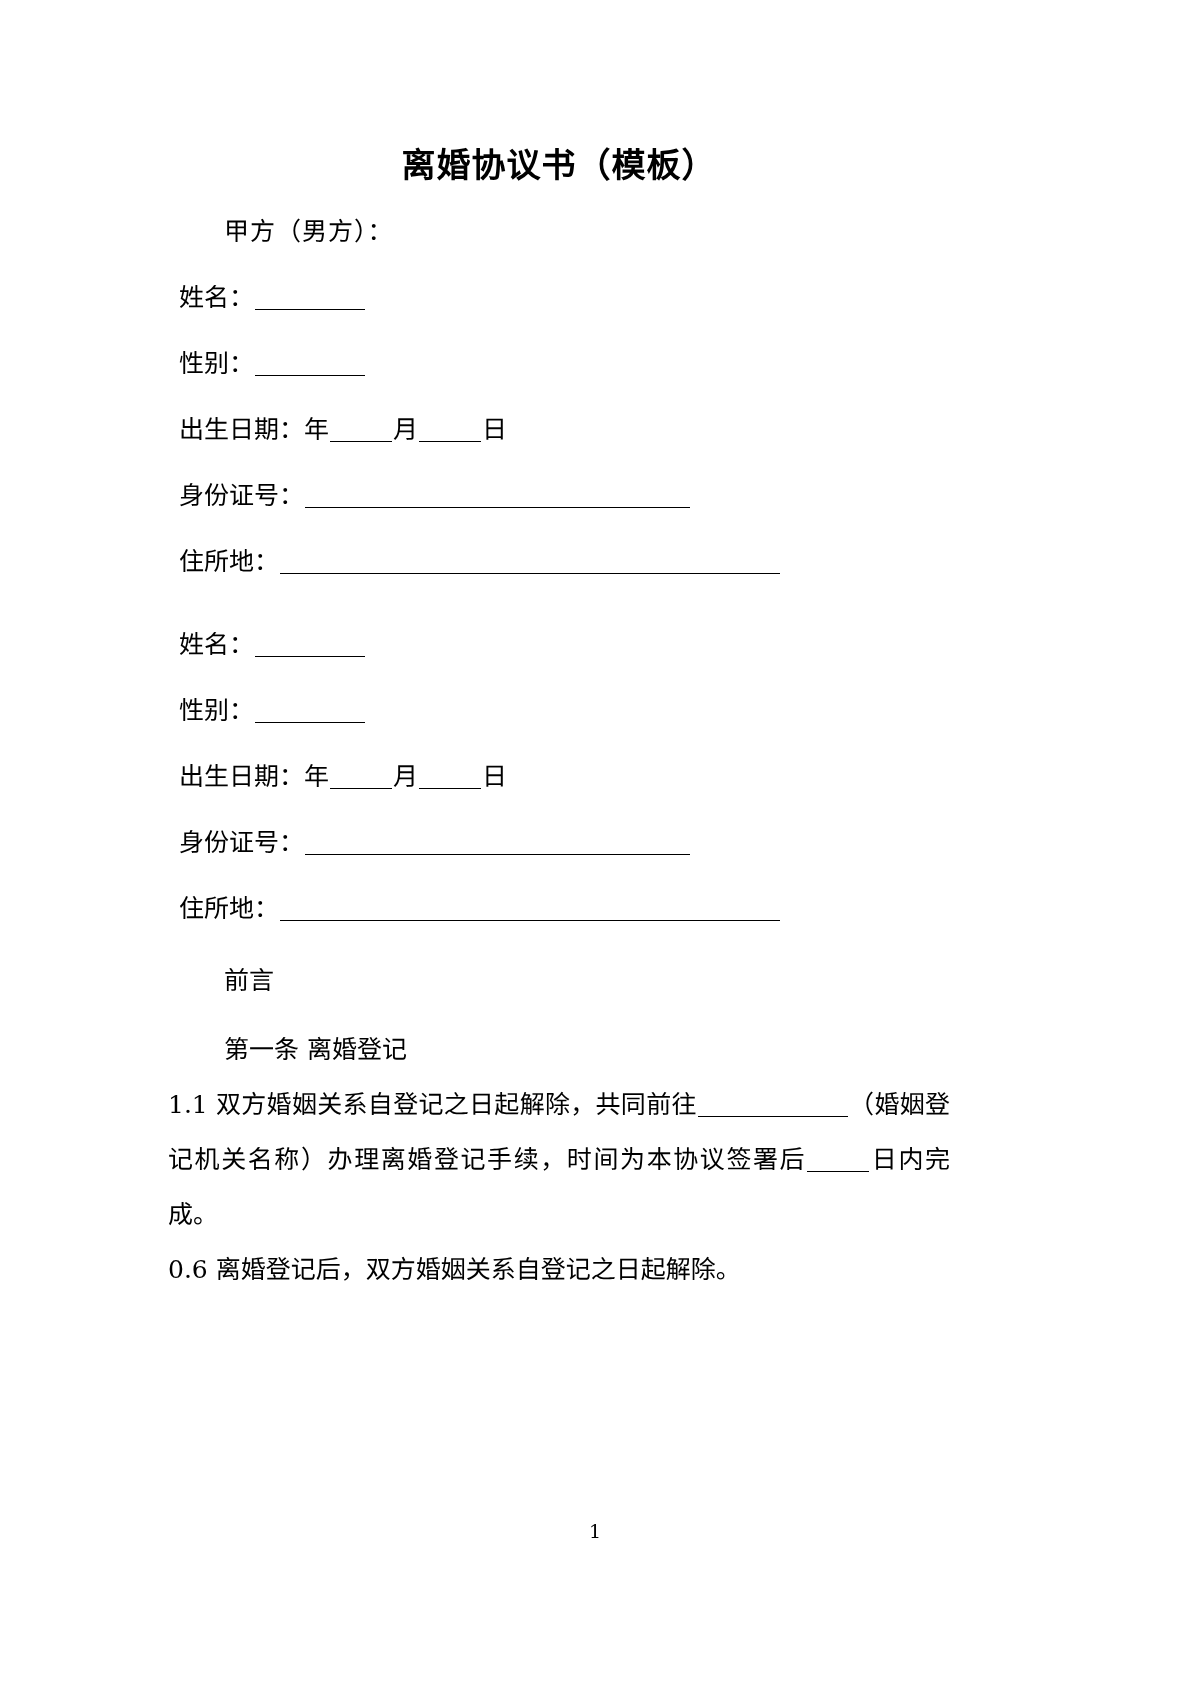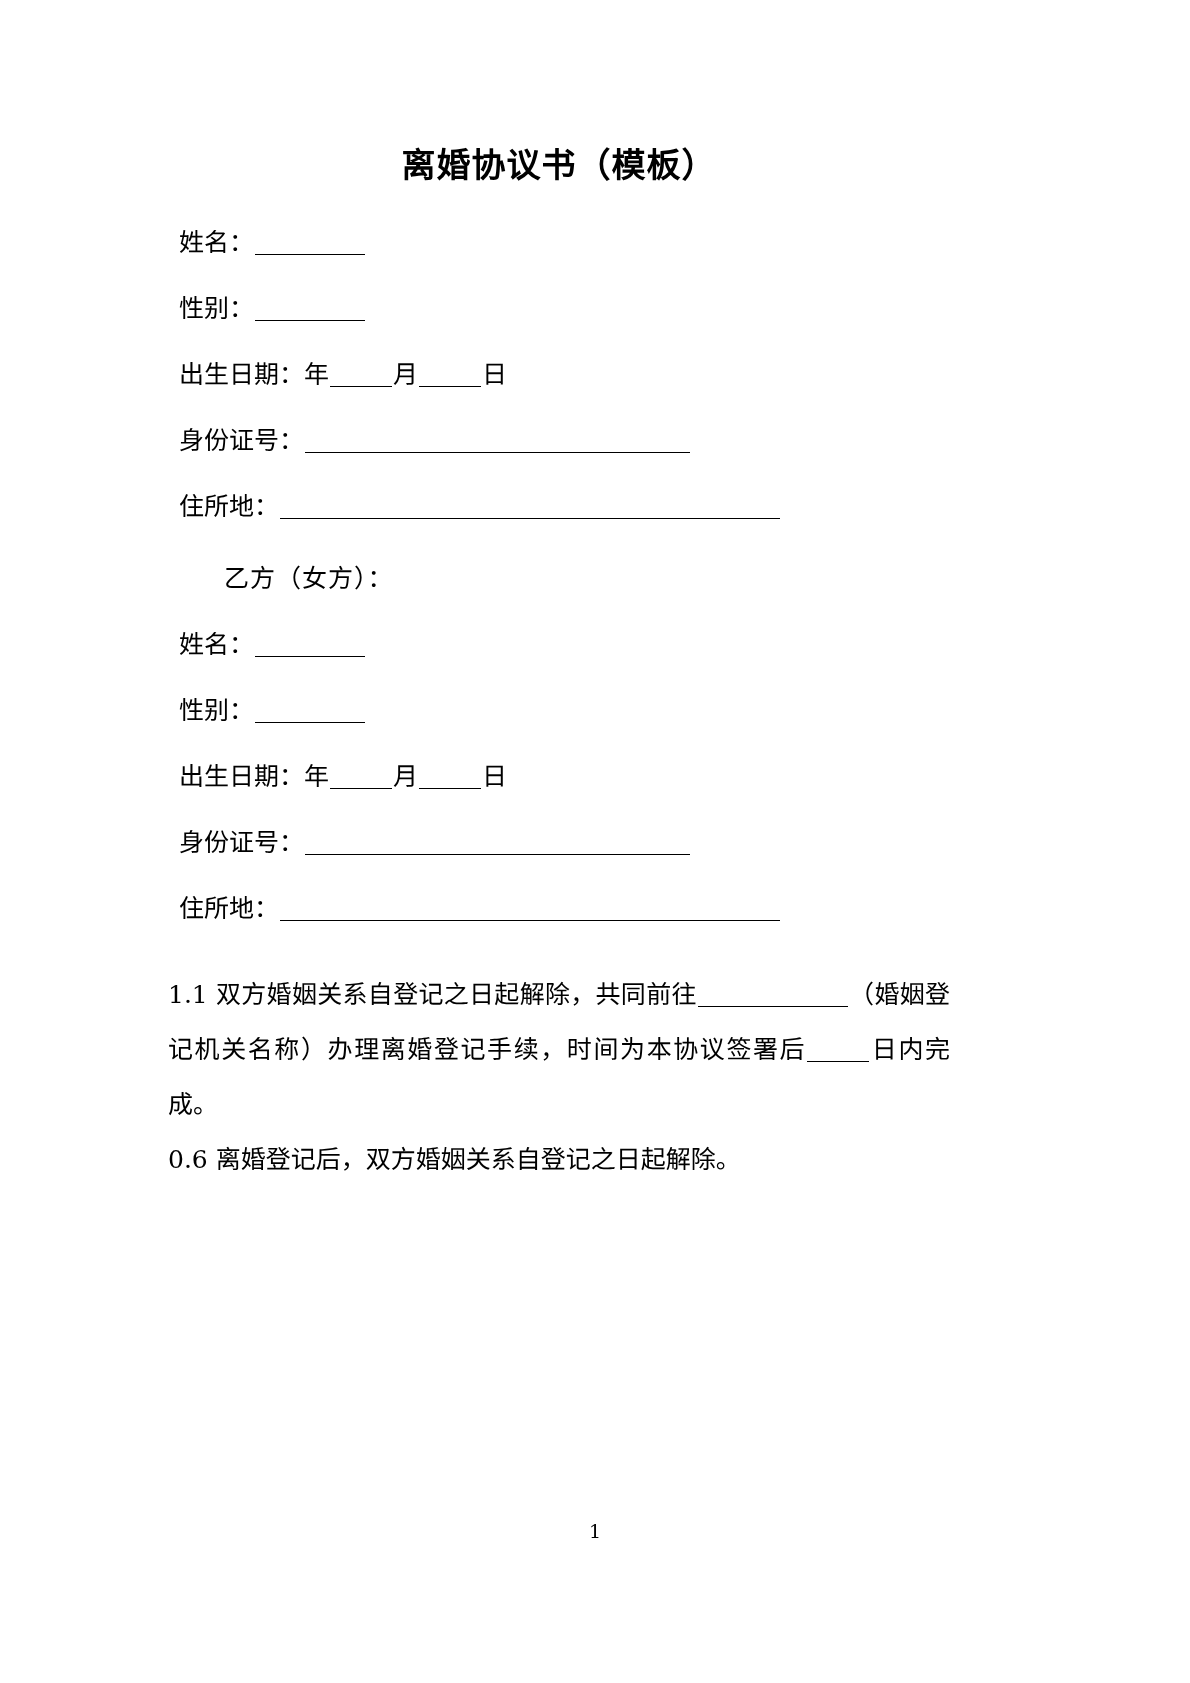--- a/index.html
+++ b/index.html
@@ -128,51 +128,53 @@
 </head>
 <body>
 
 <div class="page">
   <div class="content">
 
     <h1 class="doc-title">离婚协议书（模板）</h1>
 
     <div class="gap-title"></div>
 
-
-    <p class="field-line"><span>姓名：</span><span class="blank w-s"></span></p>
-
-    <p class="field-line"><span>性别：</span><span class="blank w-s"></span></p>
-
-    <p class="field-line"><span>出生日期：年</span><span class="blank w-xs"></span><span>月</span><span class="blank w-xs"></span><span>日</span></p>
-
-    <p class="field-line"><span>身份证号：</span><span class="blank w-xl"></span></p>
-
-    <p class="field-line"><span>住所地：</span><span class="blank w-xxl"></span></p>
-
-    <div class="gap-sm"></div>
-
-    <p class="party-heading">乙方（女方）：</p>
+    <p class="party-heading">甲方（男方）：</p>
 
     <p class="field-line"><span>姓名：</span><span class="blank w-s"></span></p>
 
     <p class="field-line"><span>性别：</span><span class="blank w-s"></span></p>
 
     <p class="field-line"><span>出生日期：年</span><span class="blank w-xs"></span><span>月</span><span class="blank w-xs"></span><span>日</span></p>
 
     <p class="field-line"><span>身份证号：</span><span class="blank w-xl"></span></p>
 
     <p class="field-line"><span>住所地：</span><span class="blank w-xxl"></span></p>
 
     <div class="gap-sm"></div>
 
 
+    <p class="field-line"><span>姓名：</span><span class="blank w-s"></span></p>
+
+    <p class="field-line"><span>性别：</span><span class="blank w-s"></span></p>
+
+    <p class="field-line"><span>出生日期：年</span><span class="blank w-xs"></span><span>月</span><span class="blank w-xs"></span><span>日</span></p>
+
+    <p class="field-line"><span>身份证号：</span><span class="blank w-xl"></span></p>
+
+    <p class="field-line"><span>住所地：</span><span class="blank w-xxl"></span></p>
+
+    <div class="gap-sm"></div>
+
+    <p class="section-heading">前言</p>
+
 
     <div class="gap-md"></div>
 
+    <p class="section-heading">第一条 离婚登记</p>
 
     <p class="clause"><span>1.1</span><span> 双方婚姻关系自登记之日起解除，共同前往</span><span class="blank w-l"></span><span>（婚姻登记机关名称）办理离婚登记手续，时间为本协议签署后</span><span class="blank w-xs"></span><span>日内完成。</span></p>
 
     <p class="clause"><span>0.6</span><span> 离婚登记后，双方婚姻关系自登记之日起解除。</span></p>
 
   </div>
 
   <div class="page-number">1</div>
 </div>
 

